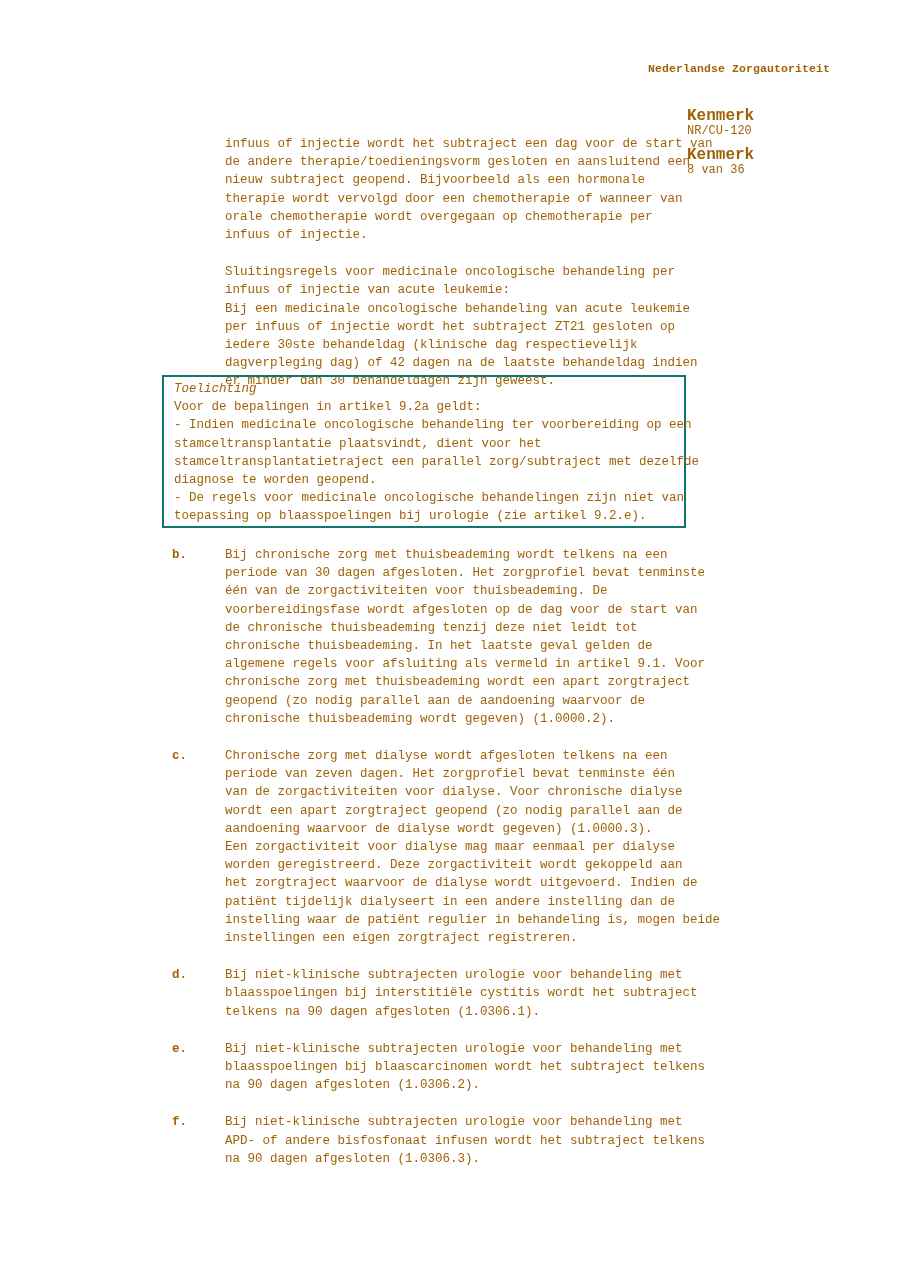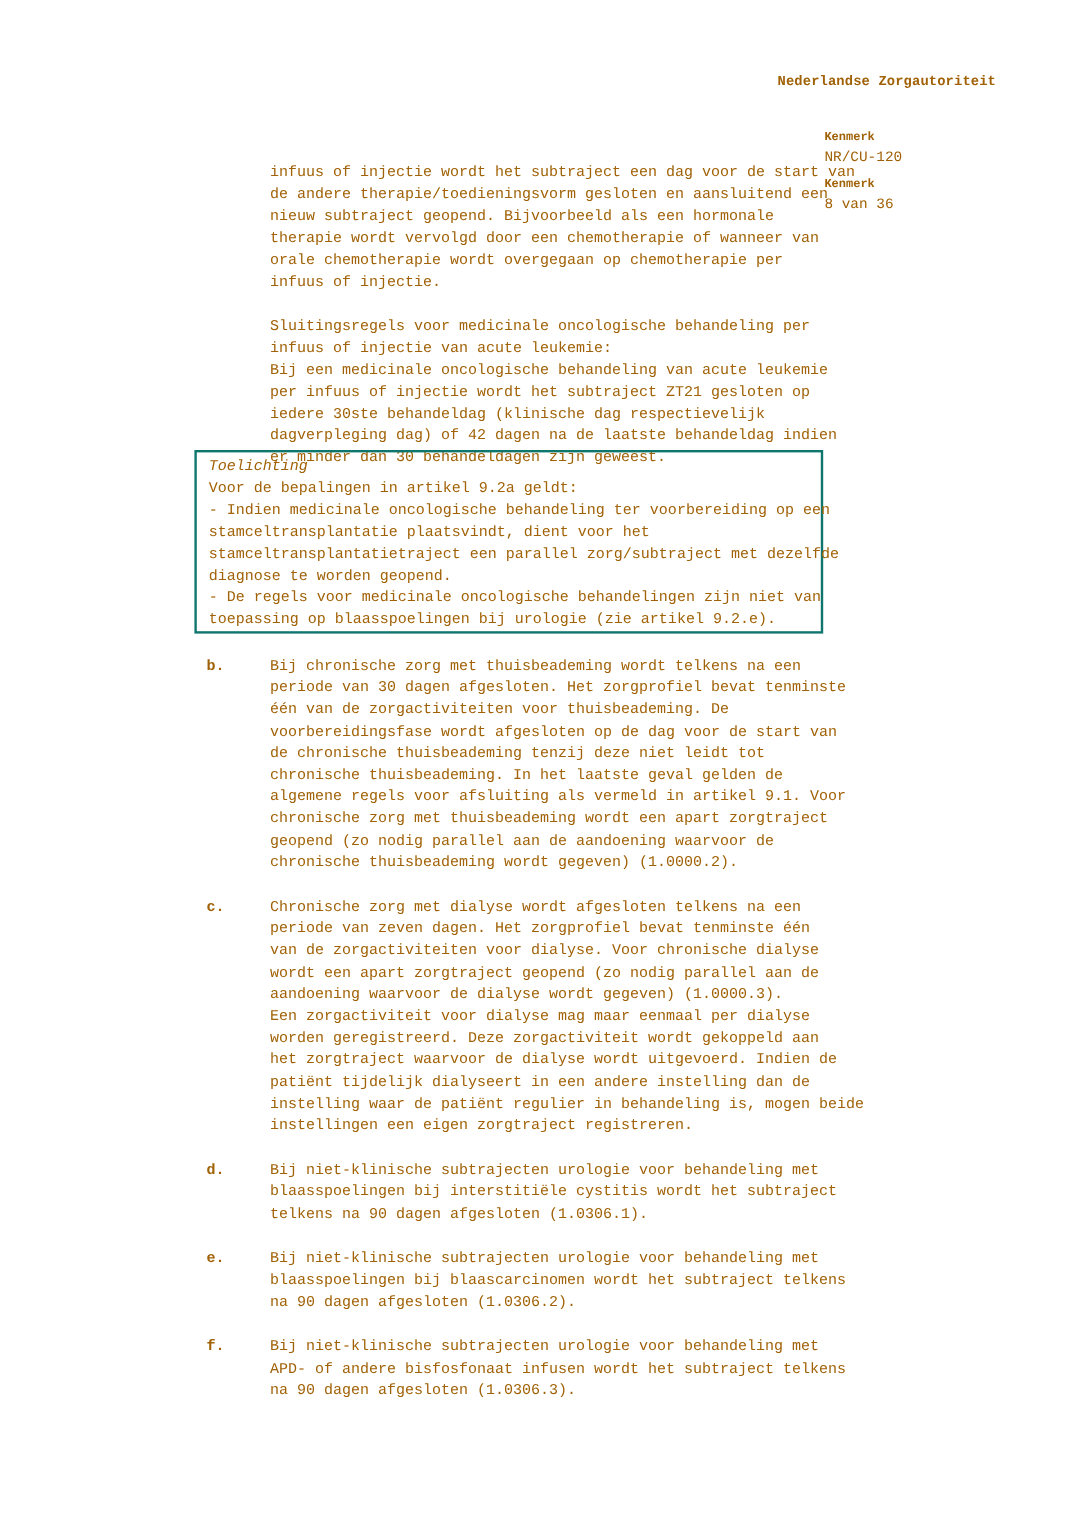--- a/index.html
+++ b/index.html
@@ -22,21 +22,21 @@
     font-weight: bold;
     letter-spacing: 0.1px;
   }
   .meta {
     position: absolute;
     left: 687px;
     top: 109px;
     width: 160px;
   }
   .meta-label {
-    font-size: 10px;
+    font-size: 16px;
     font-weight: bold;
     line-height: 14px;
     margin-bottom: 1px;
   }
   .meta-value {
     font-size: 12px;
     line-height: 15px;
     margin-bottom: 9px;
   }
   .main-col {

